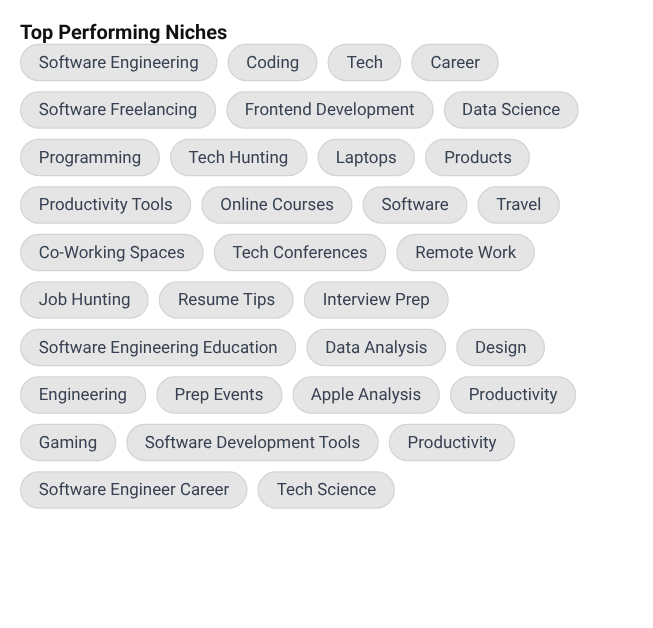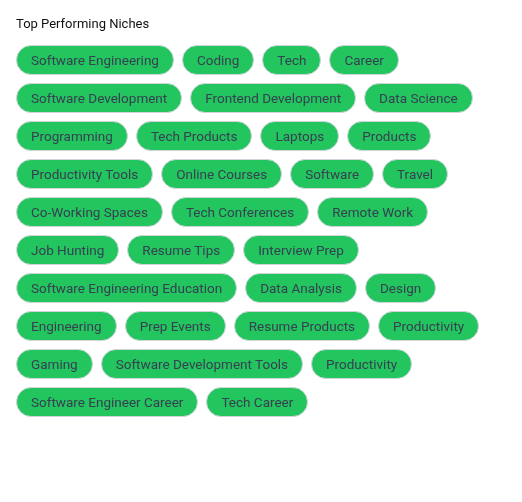--- a/index.html
+++ b/index.html
@@ -8,76 +8,76 @@
       padding: 0;
     }
     body {
       font-family: -apple-system, BlinkMacSystemFont, 'Segoe UI', Roboto, sans-serif;
       background: #ffffff;
       width: 522px;
       min-height: 502px;
       padding: 16px;
     }
     h2 {
-      font-size: 13px;
-      font-weight: 400;
+      font-size: 16px;
+      font-weight: 700;
       color: #111;
-      margin-bottom: 14px;
+      margin-bottom: 0;
     }
     .tags-container {
       display: flex;
       flex-wrap: wrap;
       gap: 8px;
     }
     .tag {
       display: inline-flex;
       align-items: center;
       padding: 6px 14px;
       border: 1.5px solid #d1d5db;
       border-radius: 20px;
       font-size: 13.5px;
       color: #374151;
-      background: #22c55e;
+      background: #e5e5e5;
       cursor: pointer;
       white-space: nowrap;
       transition: background 0.15s;
     }
   </style>
 </head>
 <body>
 
 <h2>Top Performing Niches</h2>
 
 <div class="tags-container">
 <span class="tag">Software Engineering</span>
     <span class="tag">Coding</span>
     <span class="tag">Tech</span>
     <span class="tag">Career</span>
-    <span class="tag">Software Development</span>
+    <span class="tag">Software Freelancing</span>
     <span class="tag">Frontend Development</span>
     <span class="tag">Data Science</span>
     <span class="tag">Programming</span>
-    <span class="tag">Tech Products</span>
+    <span class="tag">Tech Hunting</span>
     <span class="tag">Laptops</span>
     <span class="tag">Products</span>
     <span class="tag">Productivity Tools</span>
     <span class="tag">Online Courses</span>
     <span class="tag">Software</span>
     <span class="tag">Travel</span>
     <span class="tag">Co-Working Spaces</span>
     <span class="tag">Tech Conferences</span>
     <span class="tag">Remote Work</span>
     <span class="tag">Job Hunting</span>
     <span class="tag">Resume Tips</span>
     <span class="tag">Interview Prep</span>
     <span class="tag">Software Engineering Education</span>
     <span class="tag">Data Analysis</span>
     <span class="tag">Design</span>
     <span class="tag">Engineering</span>
     <span class="tag">Prep Events</span>
-    <span class="tag">Resume Products</span>
+    <span class="tag">Apple Analysis</span>
     <span class="tag">Productivity</span>
     <span class="tag">Gaming</span>
     <span class="tag">Software Development Tools</span>
     <span class="tag">Productivity</span>
     <span class="tag">Software Engineer Career</span>
-    <span class="tag">Tech Career</span>
+    <span class="tag">Tech Science</span>
   </div>
 
 </body></html>

